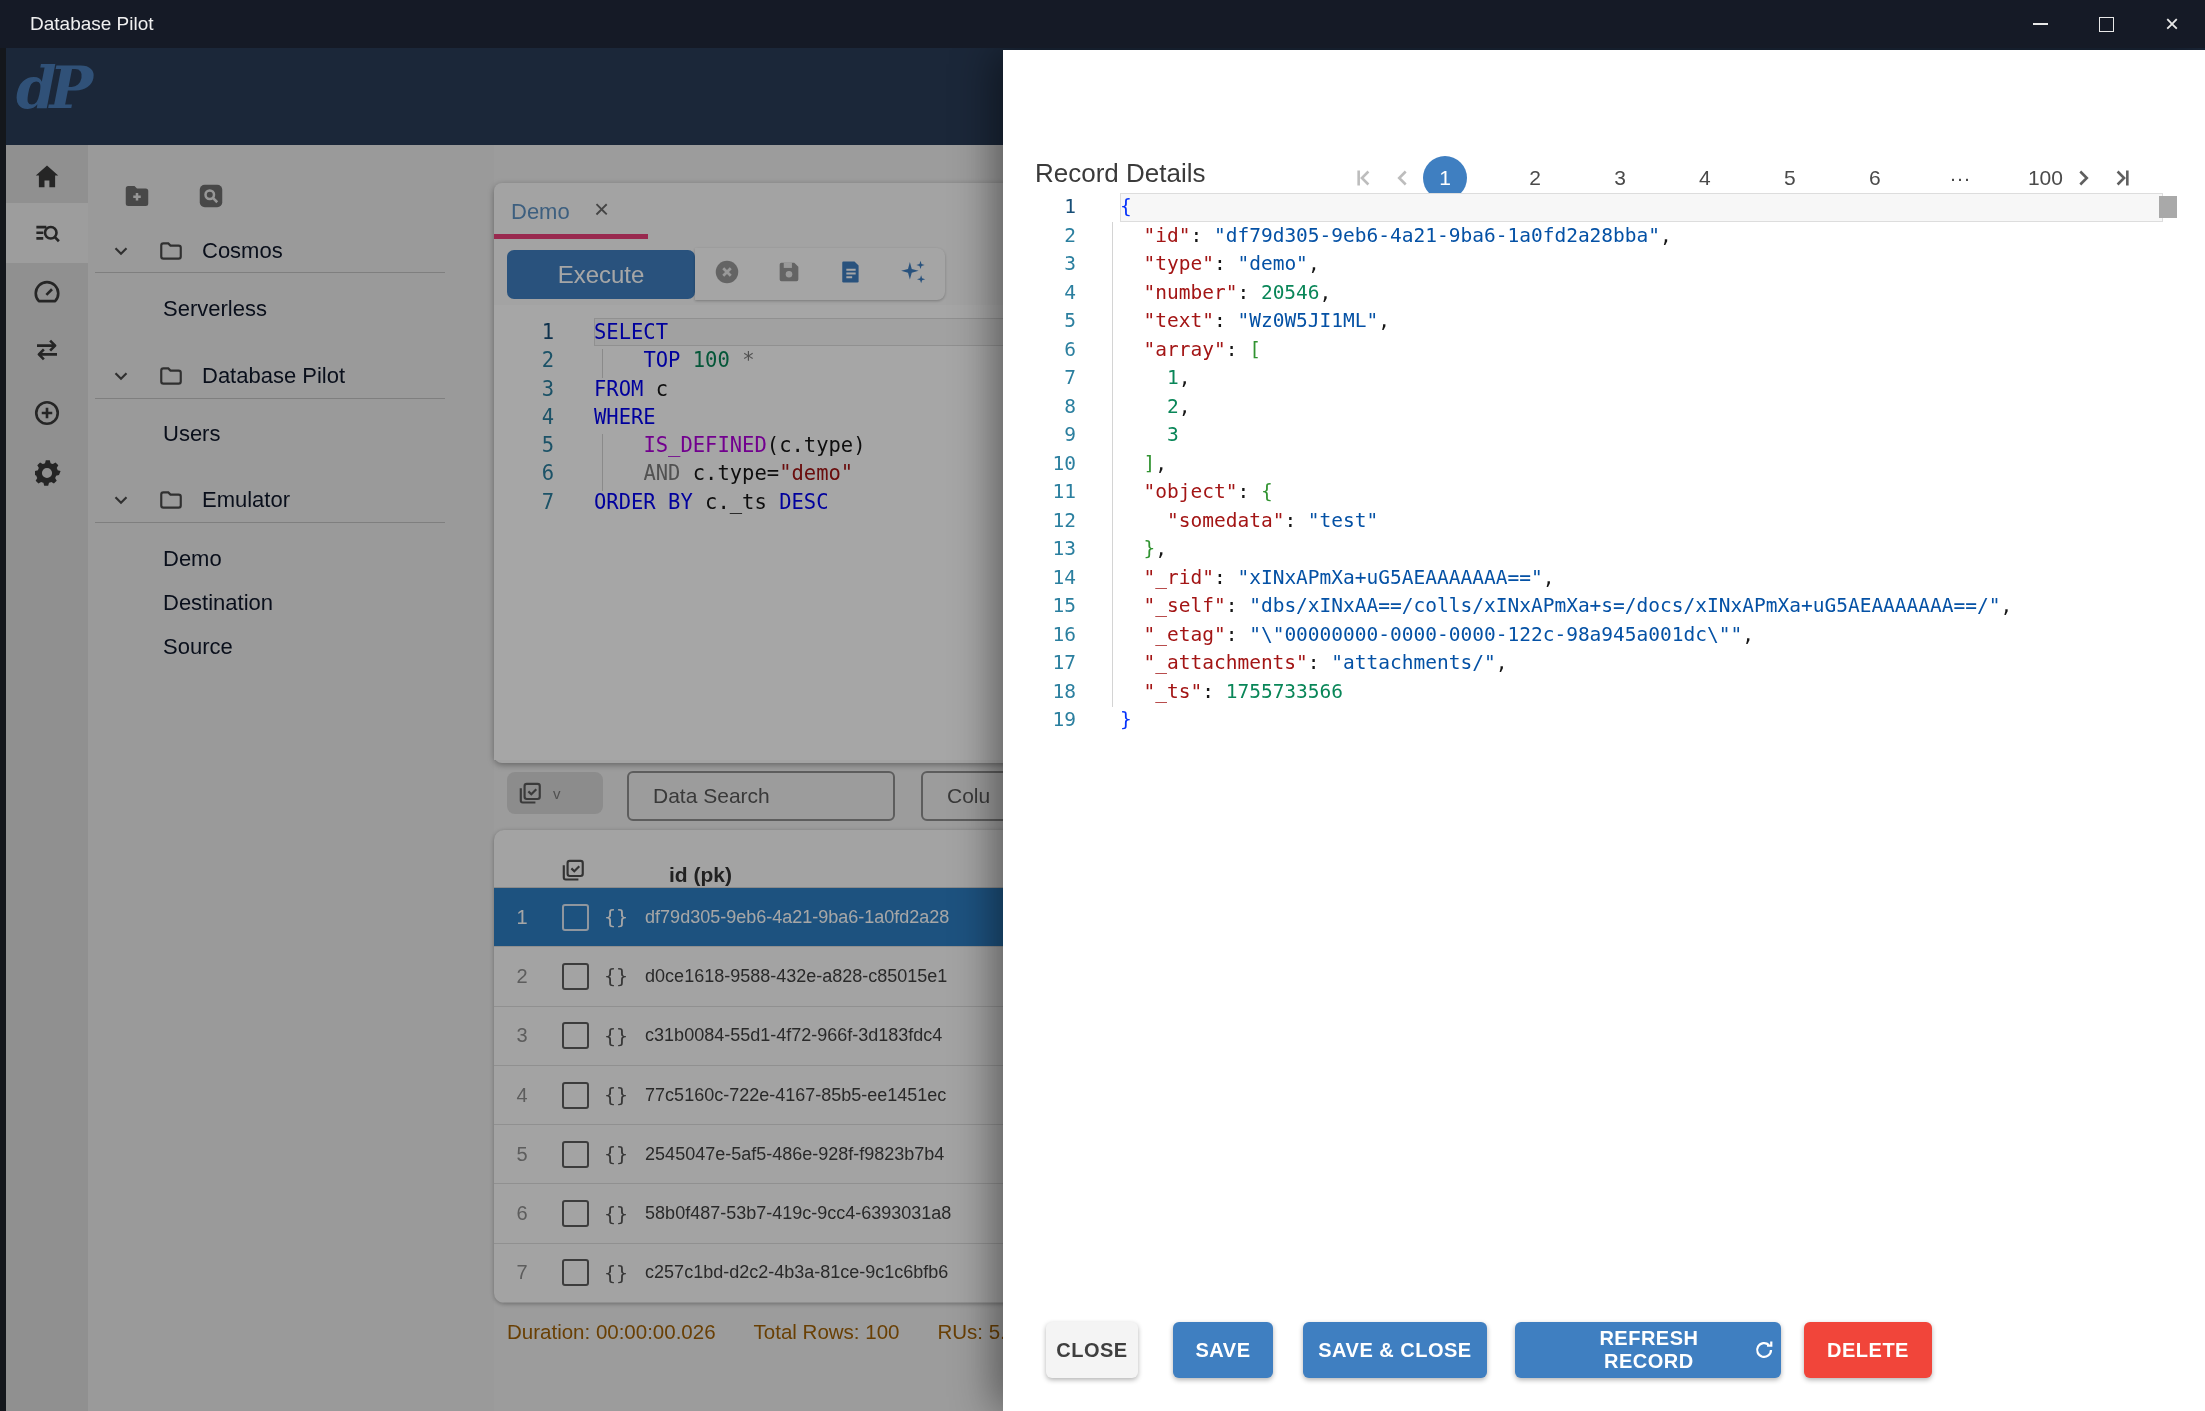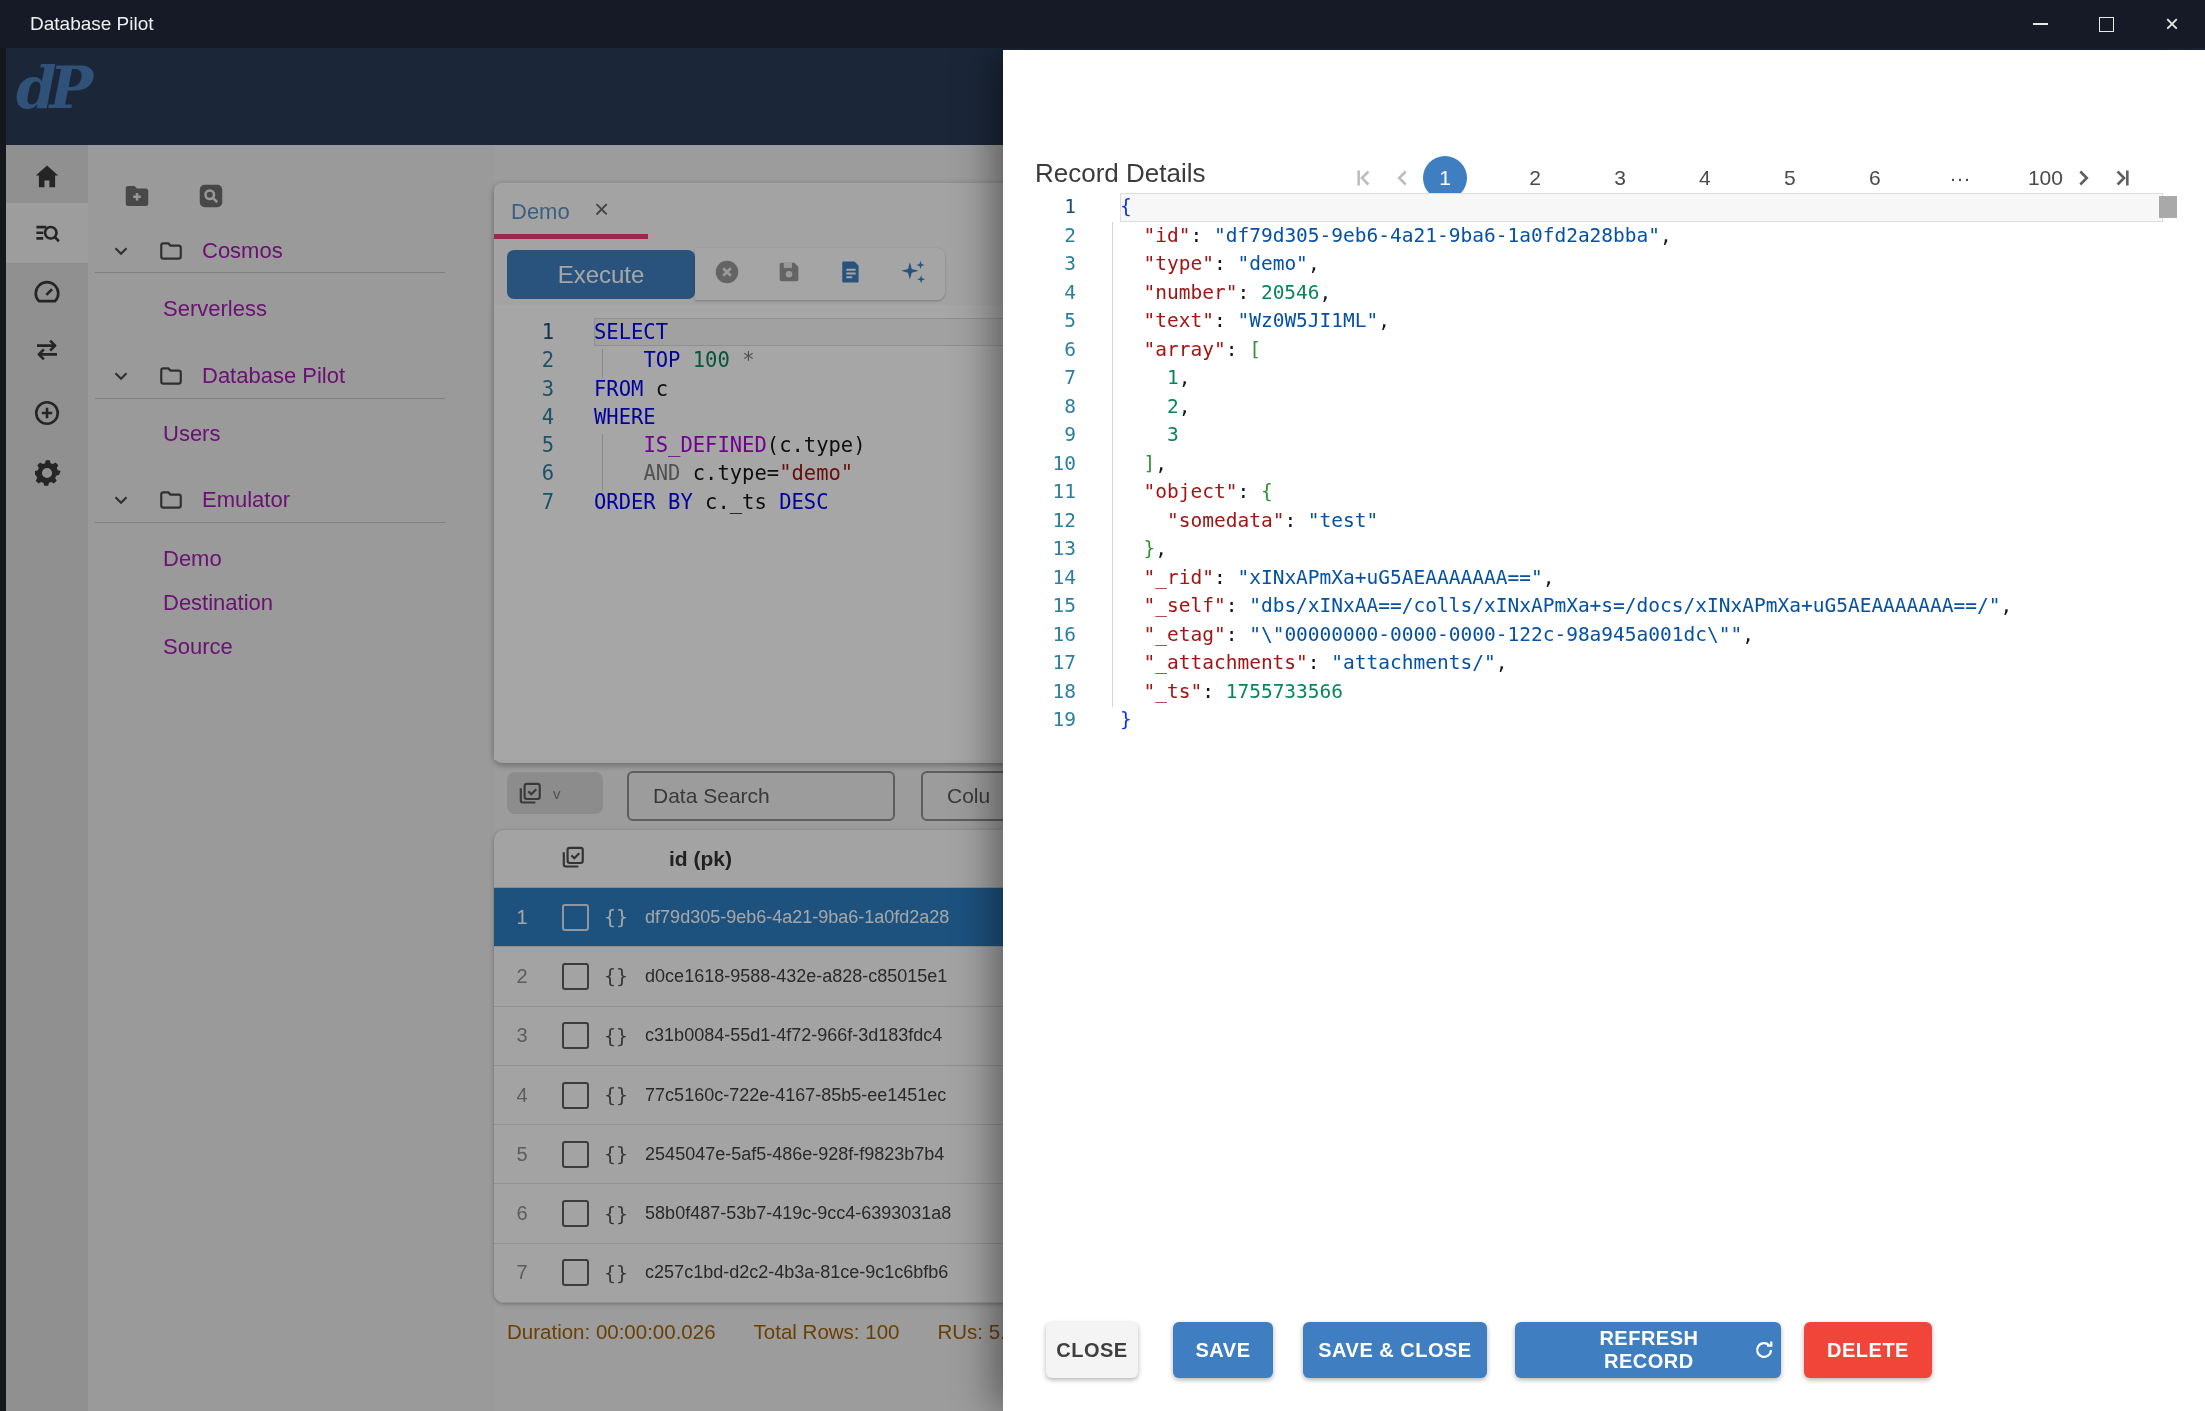--- a/index.html
+++ b/index.html
@@ -23,21 +23,21 @@
         font-family:"DejaVu Serif",serif;font-style:italic;}
 
   
   .edge{left:0;top:48px;width:6px;height:1363px;background:#20242c;}
   .rail{left:6px;top:145px;width:82px;height:1266px;background:#dedede;}
   .rail-active{left:6px;top:203px;width:82px;height:60px;background:#f1f1f1;}
   .rail-ic{position:absolute;left:31px;width:32px;height:32px;display:flex;align-items:center;justify-content:center;}
 
   
   .tree{left:88px;top:145px;width:406px;height:1266px;background:#ededed;}
-  .trow{position:absolute;display:flex;align-items:center;color:#a21caf;font-size:22px;}
+  .trow{position:absolute;display:flex;align-items:center;color:#0f172a;font-size:22px;}
   .sep{position:absolute;left:95px;width:350px;border-top:1px solid #c4c4c4;}
   .chev{width:22px;height:22px;margin-right:26px;}
   .fold{width:26px;height:26px;margin-right:18px;}
 
   
   .qcard{left:494px;top:183px;width:612px;height:580px;background:#fbfbfb;border-radius:8px;
          box-shadow:0 2px 6px rgba(0,0,0,.35);}
   .tab{left:511px;top:192px;width:120px;height:40px;display:flex;align-items:center;font-size:22px;color:#5f93c4;}
   .tabclose{left:594px;top:194px;font-size:26px;color:#6b6b6b;}
   .tabline{left:494px;top:234px;width:154px;height:5px;background:#ec407a;}
@@ -69,21 +69,21 @@
           display:flex;align-items:center;padding:0 10px;box-sizing:border-box;}
   .selbtn .caret{margin-left:10px;color:#7c7c7c;font-size:15px;}
   .inputbox{position:absolute;height:50px;border:2px solid #8f8f8f;border-radius:6px;background:transparent;
             box-sizing:border-box;font-size:21px;color:#555;font-family:"Liberation Sans",sans-serif;
             padding:0 24px;outline:none;}
   .inputbox::placeholder{color:#585858;opacity:1;}
 
   
   .tcard{left:494px;top:830px;width:600px;height:473px;background:#fbfbfb;border-radius:10px;
          box-shadow:0 1px 4px rgba(0,0,0,.3);overflow:hidden;}
-  .thead{height:57px;display:flex;align-items:center;border-bottom:1px solid #d5d5d5;}
+  .thead{height:57px;display:flex;align-items:flex-end;border-bottom:1px solid #d5d5d5;}
   .thead .col{margin-left:83px;font-size:21px;font-weight:bold;color:#333;}
   .t-row{height:58.3px;display:flex;align-items:center;border-bottom:1px solid #dedede;color:#3f3f3f;}
   .t-row.sel{background:#2d7fc4;color:#fff;}
   .t-num{width:56px;text-align:center;font-size:20px;color:#8f8f8f;flex:none;}
   .t-row.sel .t-num{color:#fff;}
   .t-cb{width:23px;height:23px;border:2.4px solid #5c5c5c;border-radius:3px;margin-left:12px;flex:none;}
   .t-row.sel .t-cb{border-color:#dce7f3;}
   .t-json{margin-left:15px;font-family:"DejaVu Sans Mono",monospace;font-size:20px;color:#555;flex:none;}
   .t-row.sel .t-json{color:#fff;}
   .t-id{margin-left:17px;font-size:18px;white-space:nowrap;overflow:hidden;}

